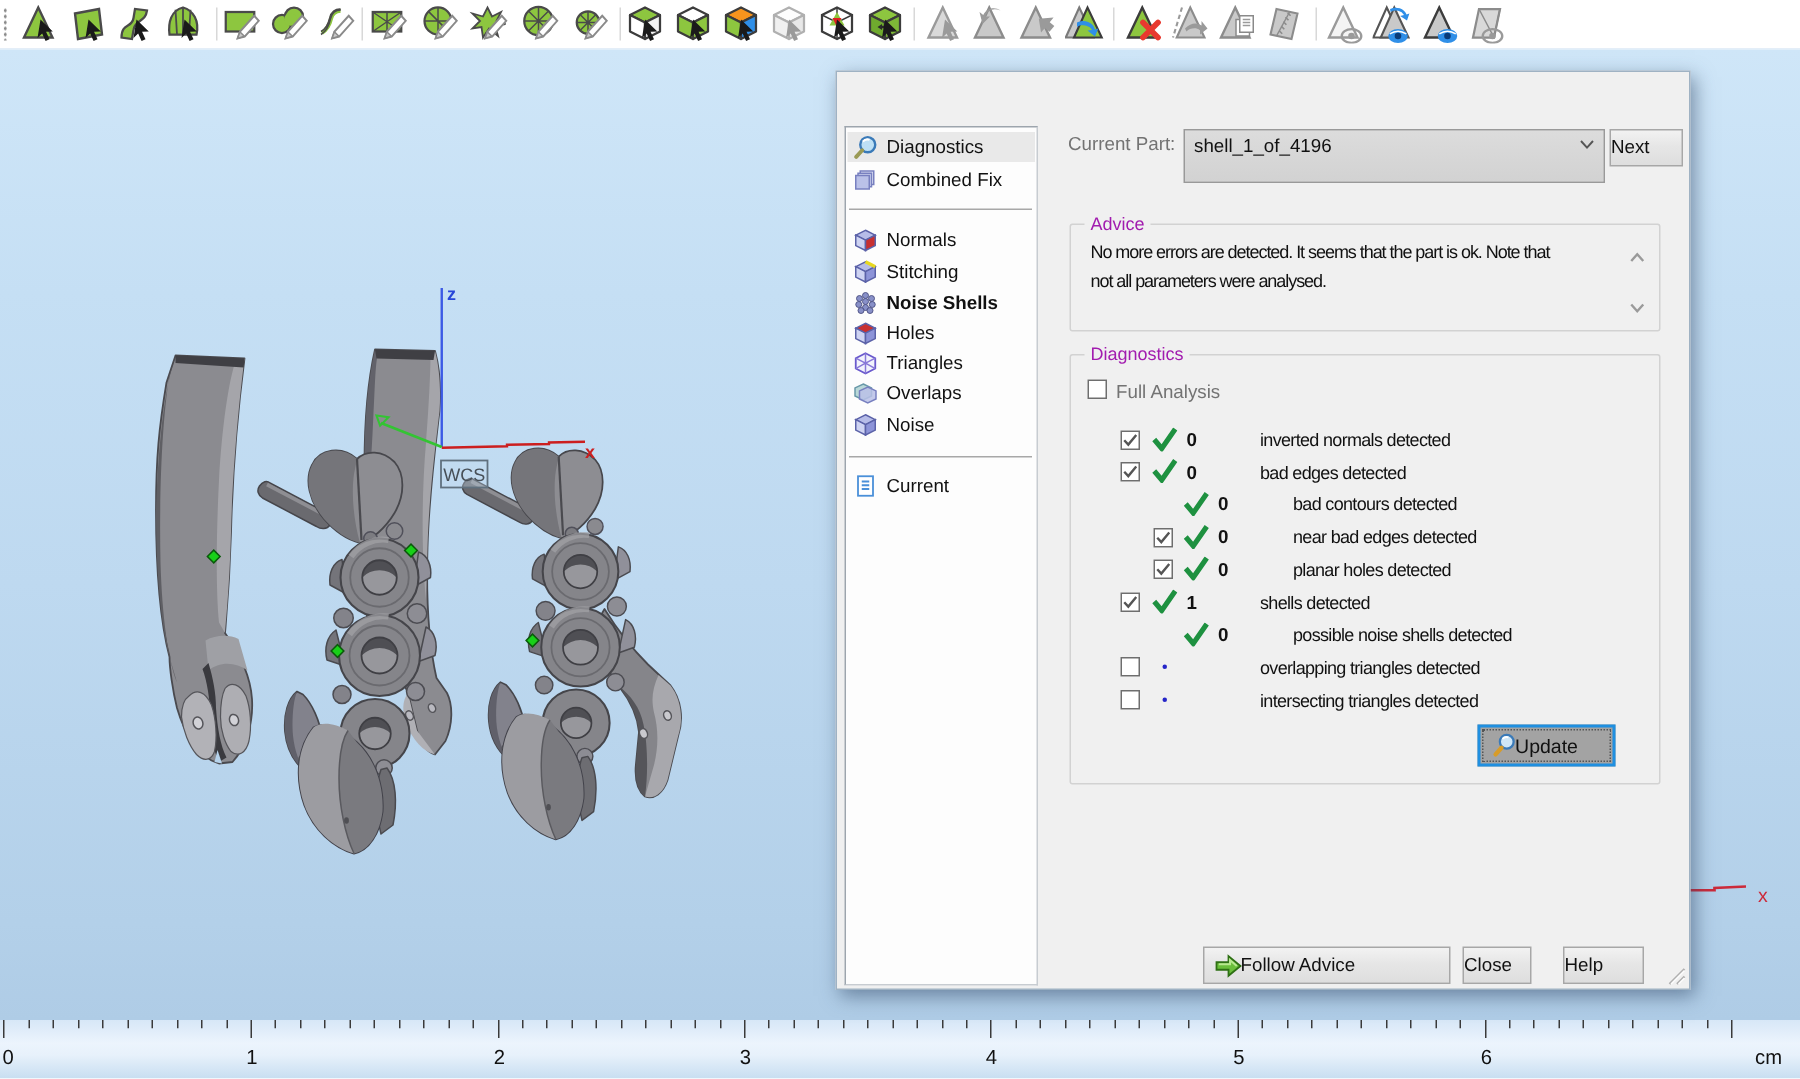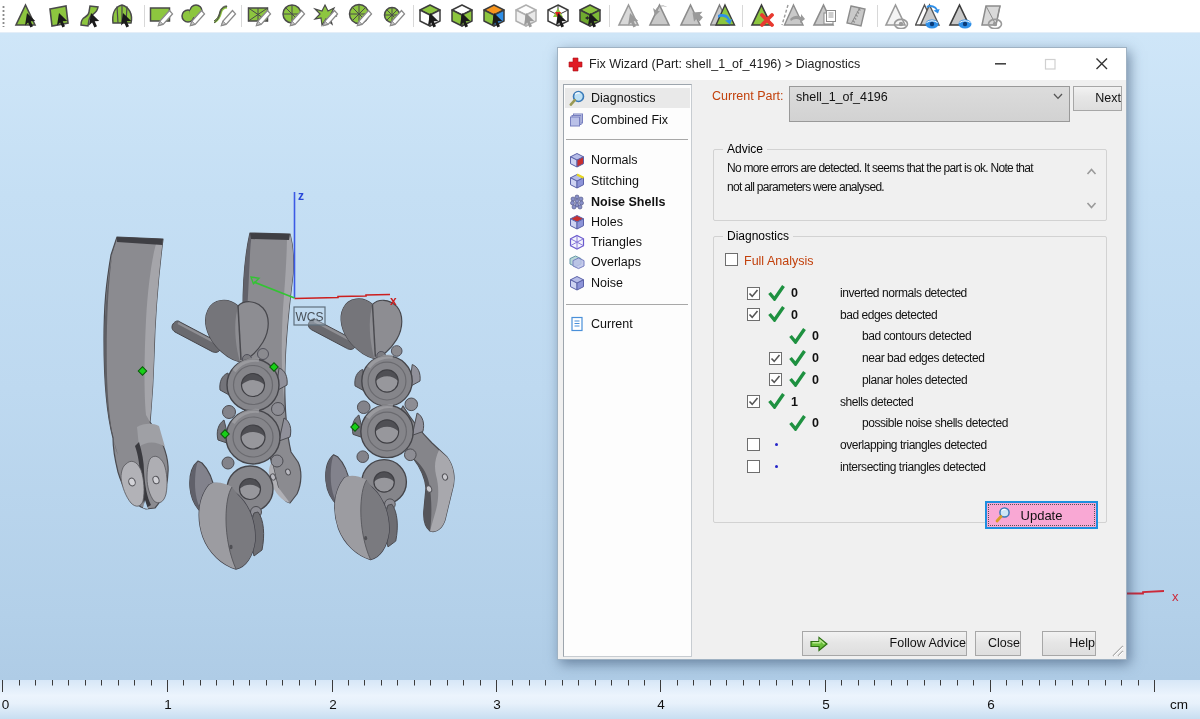--- a/index.html
+++ b/index.html
@@ -11,24 +11,24 @@
 #viewport{position:absolute;left:0;top:33px;width:1200px;height:647px;background:linear-gradient(180deg,#cfe6f8 0%,#c5dff4 25%,#bed9f0 55%,#b3d0e9 90%,#afccE6 100%)}
 #ruler{position:absolute;left:0;top:680px;width:1200px;height:39px;background:linear-gradient(180deg,#d7e7f7 0%,#ecf4fd 40%,#e7f1fb 60%,#c8def1 100%)}
 #dlg{position:absolute;left:557px;top:47px;width:570px;height:613px;background:#f0f0f0;border:1px solid #9fb2c3;box-shadow:3px 4px 12px rgba(45,70,100,.55)}
 #titlebar{position:absolute;left:0;top:0;width:100%;height:32px;background:#fff}
 #titlebar .t{position:absolute;left:31px;top:9px;font-size:12.5px;color:#222}
 #leftpanel{position:absolute;left:5px;top:36px;width:129px;height:573px;background:#fdfdfd;border:1px solid #9da5ad;border-right-color:#c7ccd1;border-bottom-color:#c7ccd1}
 .pitem{position:absolute;left:1px;width:125px;height:20px;font-size:12.5px;color:#111;line-height:20px}
 .pitem svg{position:absolute;left:4px;top:2px}
 .pitem span{position:absolute;left:26px;top:0}
 .psep{position:absolute;left:2px;width:122px;height:1px;background:#a8a8a8}
-.lbl{position:absolute;font-size:12px;color:#c2410c}
-.btn{position:absolute;background:linear-gradient(180deg,#f2f2f2,#e6e6e6 45%,#dedede);border:1px solid #a7a7a7;font-size:12.5px;color:#111;text-align:right}
+.lbl{position:absolute;font-size:12px;color:#737373}
+.btn{position:absolute;background:linear-gradient(180deg,#f2f2f2,#e6e6e6 45%,#dedede);border:1px solid #a7a7a7;font-size:12.5px;color:#111;text-align:left}
 .gbox{position:absolute;border:1px solid #d2d2d2;border-radius:2px}
-.gbox .cap{position:absolute;left:9px;top:-8px;background:#f0f0f0;padding:0 4px;font-size:12px;color:#000000}
+.gbox .cap{position:absolute;left:9px;top:-8px;background:#f0f0f0;padding:0 4px;font-size:12px;color:#a21caf}
 .cb{position:absolute;width:13px;height:13px;background:#fff;border:1px solid #6e6e6e}
 .num{position:absolute;font-size:12.5px;font-weight:bold;color:#111}
 .rlbl{position:absolute;font-size:12px;letter-spacing:-0.45px;color:#111}
 .dot{position:absolute;width:3px;height:3px;border-radius:50%;background:#2525c8}
 #resizegrip{position:absolute;right:2px;bottom:2px;width:14px;height:14px}
 </style></head>
 <body>
 <div id="page">
  <div id="toolbar">
       <div id="grip"></div>
@@ -403,35 +403,20 @@
         <line x1="1072.50" y1="0" x2="1072.50" y2="5.5" stroke="#3a3a3a" stroke-width="1"></line>
         <line x1="1088.50" y1="0" x2="1088.50" y2="5.5" stroke="#3a3a3a" stroke-width="1"></line>
         <line x1="1105.50" y1="0" x2="1105.50" y2="5.5" stroke="#3a3a3a" stroke-width="1"></line>
         <line x1="1121.50" y1="0" x2="1121.50" y2="5.5" stroke="#3a3a3a" stroke-width="1"></line>
         <line x1="1138.50" y1="0" x2="1138.50" y2="5.5" stroke="#3a3a3a" stroke-width="1"></line>
         <line x1="1154.50" y1="0" x2="1154.50" y2="12.0" stroke="#3a3a3a" stroke-width="1"></line>
         <text x="1170" y="29" font-size="13.5" fill="#111" font-family="Liberation Sans">cm</text>
       </svg>
     </div>
  <div id="dlg">
-  <div id="titlebar">
-    <svg style="position:absolute;left:10px;top:9px" width="15" height="15" viewBox="0 0 15 15">
-          <path d="M5 1h5v4h4v5h-4v4H5v-4H1V5h4z" fill="#e01b24" stroke="#a81218" stroke-width=".6"></path>
-        </svg>
-    <div class="t">Fix Wizard (Part: shell_1_of_4196) &gt; Diagnostics</div>
-    <svg style="position:absolute;left:436px;top:0" width="14" height="32">
-          <rect x="1" y="15" width="11" height="1.6" fill="#444"></rect>
-        </svg>
-    <svg style="position:absolute;left:486px;top:0" width="14" height="32">
-          <rect x="1.5" y="11.5" width="9.5" height="9.5" fill="none" stroke="#d0d0d0" stroke-width="1.2"></rect>
-        </svg>
-    <svg style="position:absolute;left:537px;top:0" width="14" height="32">
-          <path d="M1.5 10.5 L12 21 M12 10.5 L1.5 21" stroke="#333" stroke-width="1.4"></path>
-        </svg>
-  </div>
   <div id="leftpanel">
         <div class="pitem" style="top:3.0px;background:#e9e9e9;">
           <svg width="16" height="16" viewBox="0 0 16 16">
             <g>
               <circle cx="9.5" cy="6.5" r="5" fill="#bde0f5" stroke="#3a7ab8" stroke-width="1.6"></circle>
               <path d="M6.2 4.4 a4 4 0 0 1 4.5 -1.2" stroke="#fff" stroke-width="1.4" fill="none"></path>
               <path d="M5.8 10.2 L1.8 14.6" stroke="#9a9a55" stroke-width="2.6" stroke-linecap="round"></path>
             </g>
           </svg>
           <span>Diagnostics</span>
@@ -616,21 +601,21 @@
           </svg>
         </div>
 <div class="num" style="left:98px;top:179.2px">0</div>
 <div class="rlbl" style="left:148px;top:179.2px">possible noise shells detected</div>
 <div class="cb" style="left:33px;top:201.4px"></div>
 <div class="dot" style="left:61px;top:205.9px"></div>
 <div class="rlbl" style="left:126px;top:200.9px">overlapping triangles detected</div>
 <div class="cb" style="left:33px;top:223.1px"></div>
 <div class="dot" style="left:61px;top:227.6px"></div>
 <div class="rlbl" style="left:126px;top:222.6px">intersecting triangles detected</div>
-<div style="position:absolute;left:271px;top:264px;width:113px;height:28px;border:2px solid #1f8fe0;background:#f9a8d4">
+<div style="position:absolute;left:271px;top:246px;width:92px;height:28px;border:2px solid #1f8fe0;background:#a3a3a3">
 <div style="position:absolute;left:1px;top:1px;right:1px;bottom:1px;border:1px dotted #555"></div>
 <svg style="position:absolute;left:7px;top:3px" width="18" height="18" viewBox="0 0 18 18">
             <circle cx="10.5" cy="6.5" r="4.6" fill="#cfe6f6" stroke="#3a7ab8" stroke-width="1.5"></circle>
             <path d="M7.6 4.6 a3.6 3.6 0 0 1 4 -1" stroke="#fff" stroke-width="1.2" fill="none"></path>
             <path d="M7 10.5 L3 15" stroke="#d89c28" stroke-width="2.8" stroke-linecap="round"></path>
           </svg>
 <div style="position:absolute;left:0;right:0;top:5px;text-align:center;font-size:13px;color:#111">Update</div>
         </div>
   </div>
 

